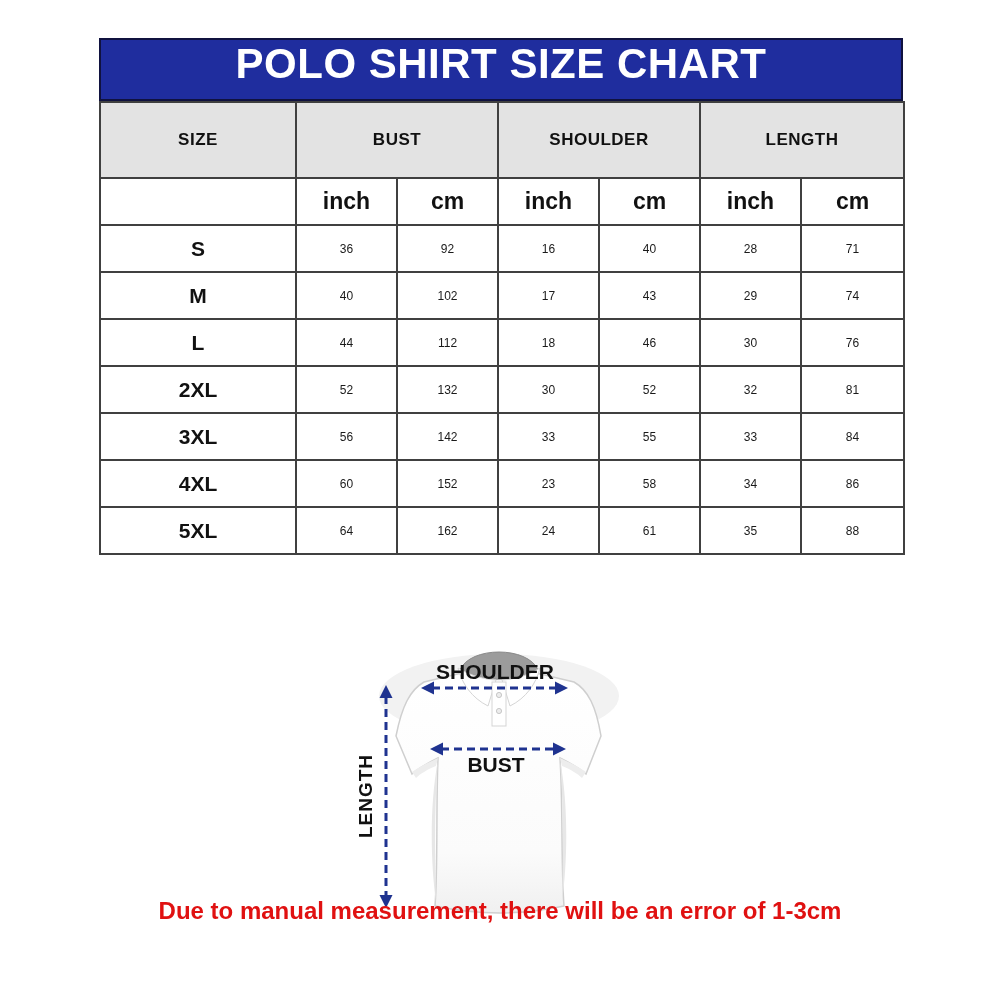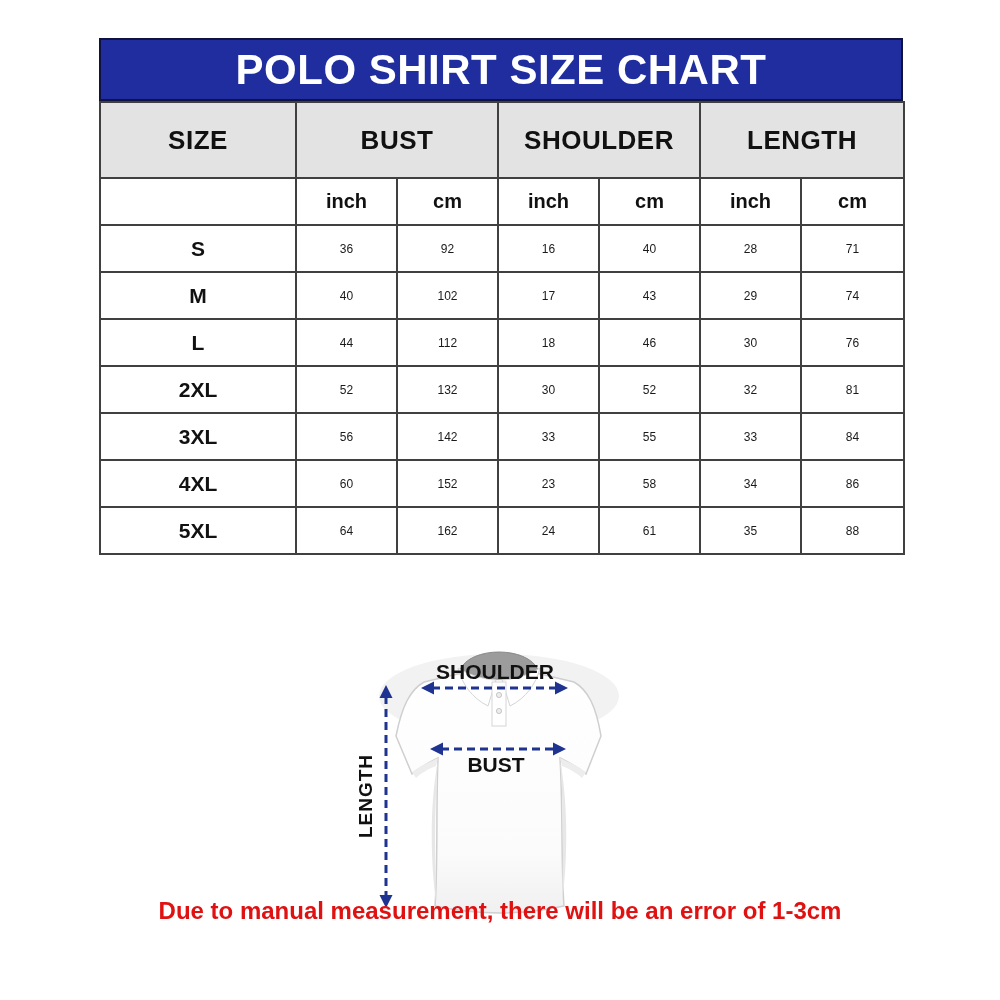--- a/index.html
+++ b/index.html
@@ -5,45 +5,45 @@
   * { box-sizing: border-box; margin: 0; padding: 0; }
   html, body { width: 1000px; height: 1000px; background: #ffffff; }
   body { position: relative; font-family: "Liberation Sans", sans-serif; color: #111; }
 
   .size-chart { position: absolute; left: 99px; top: 38px; width: 804px; }
 
   .title-bar {
     height: 63px;
     background: #1f2d9e;
     border: 2px solid #10123f;
-    display: flex; align-items: center; justify-content: center;
+    display: flex; justify-content: center;
   }
   .title-bar .title-text {
     color: #ffffff; font-weight: bold; font-size: 42px; letter-spacing: 0.5px;
     white-space: nowrap;
   }
 
   table.size-table {
     width: 804px;
     border-collapse: collapse;
     table-layout: fixed;
   }
   table.size-table th, table.size-table td {
     border: 2px solid #404040;
     text-align: center; vertical-align: middle;
     background: #ffffff;
   }
   tr.group-row th {
     background: #e3e3e3;
     height: 76px;
-    font-size: 26px; font-weight: bold; letter-spacing: 0.5px;
+    font-size: 17px; font-weight: bold; letter-spacing: 0.5px;
   }
   tr.units-row td {
     height: 47px;
-    font-size: 20px; font-weight: bold;
+    font-size: 23px; font-weight: bold;
   }
   tr.data-row td {
     height: 47px;
     font-size: 12px; font-weight: normal;
     color: #1a1a1a;
   }
   tr.data-row td.size-cell { font-weight: bold; font-size: 21px; color: #111; }
 
   .shirt-figure { position: absolute; left: 338px; top: 636px; width: 330px; height: 300px; }
 

